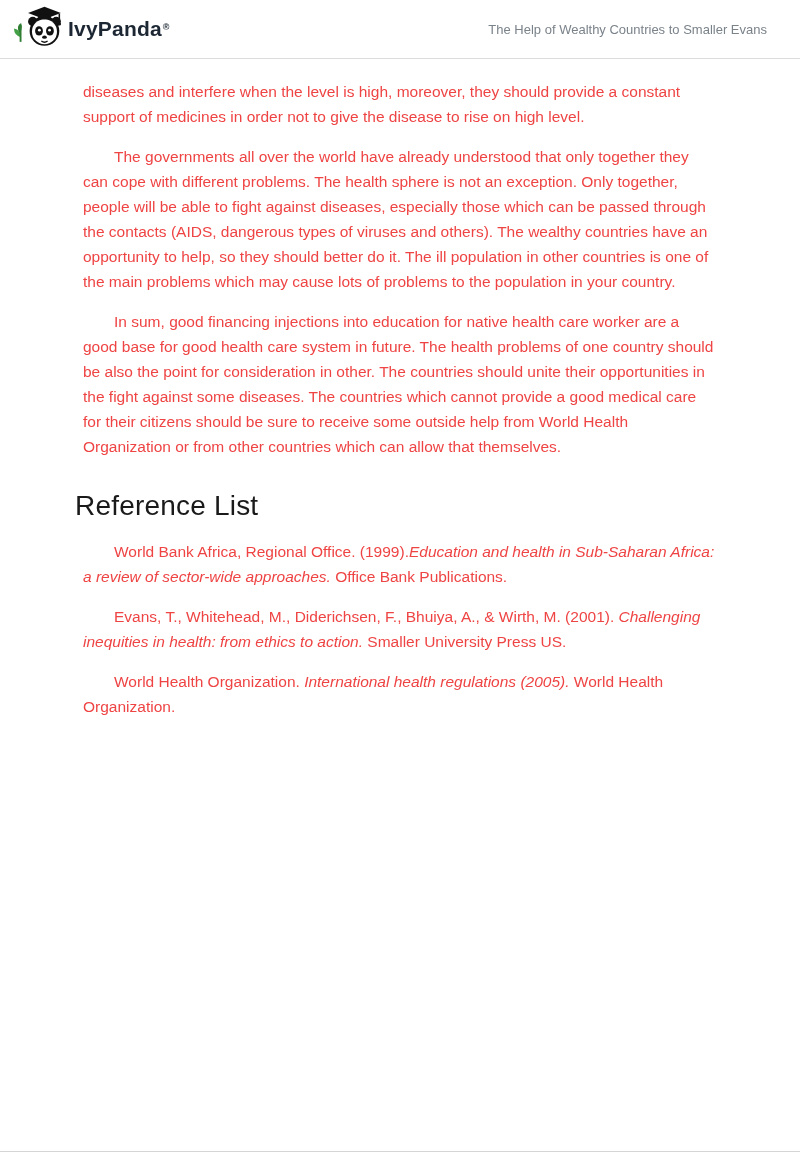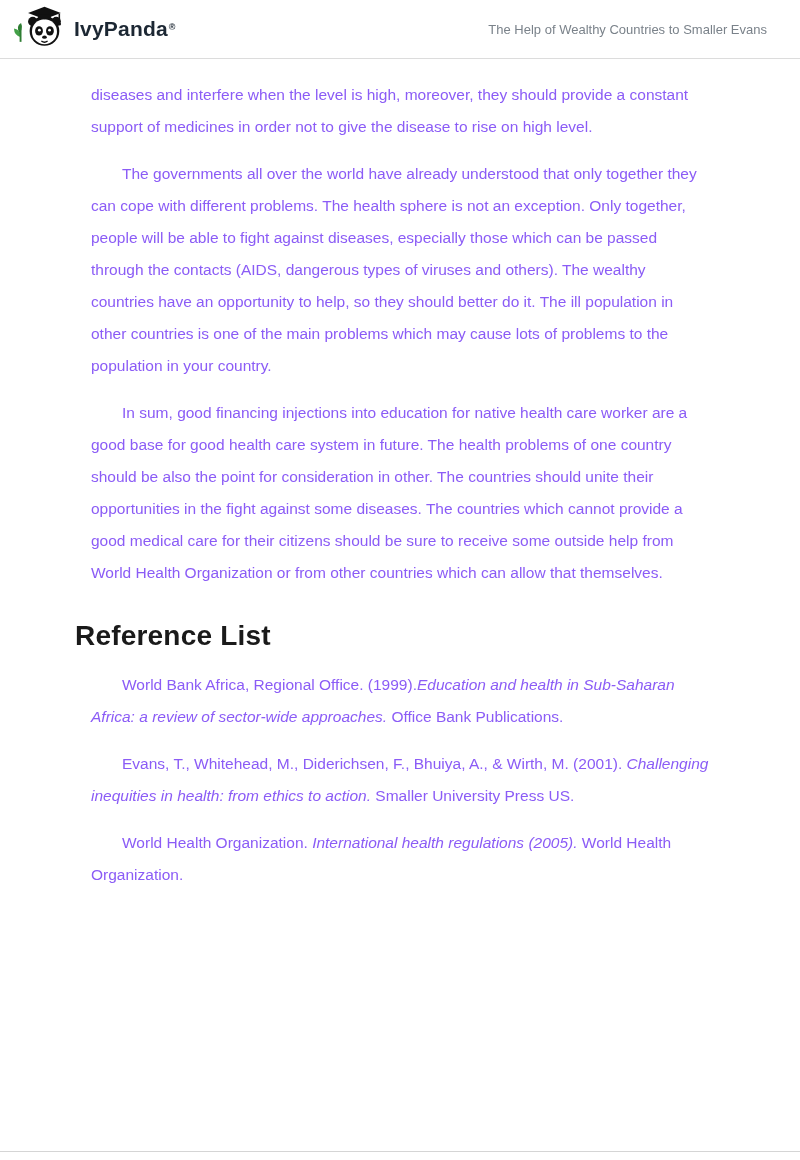--- a/index.html
+++ b/index.html
@@ -18,21 +18,21 @@
     height: 59px;
     display: flex;
     align-items: center;
     justify-content: space-between;
     padding: 4px 33px 4px 14px;
     border-bottom: 1px solid #dcdcdc;
   }
   .logo {
     display: flex;
     align-items: center;
-    gap: 10px;
+    gap: 4px;
     cursor: pointer;
     text-decoration: none;
   }
   .logo-text {
     font-size: 21px;
     font-weight: 700;
     color: #1c2733;
     letter-spacing: 0.2px;
   }
   .logo-reg {
@@ -45,28 +45,28 @@
   .page-title {
     font-size: 13px;
     color: #7a828a;
   }
   
   .content {
     padding: 5px 75px 0 75px;
   }
   .para {
     font-size: 15.5px;
-    line-height: 32px;
-    color: #8b5cf6;
-    margin: 15px 16px;
+    line-height: 25px;
+    color: #ef4444;
+    margin: 15px 8px;
   }
   .para.indent { text-indent: 31px; }
   .ref-heading {
     font-size: 28px;
-    font-weight: 700;
+    font-weight: 400;
     color: #1a1a1a;
     margin: 31px 0 17px 0;
     letter-spacing: 0.2px;
   }
   .italic { font-style: italic; }
   
   .site-footer {
     position: absolute;
     left: 0; right: 0; bottom: 0;
   }

